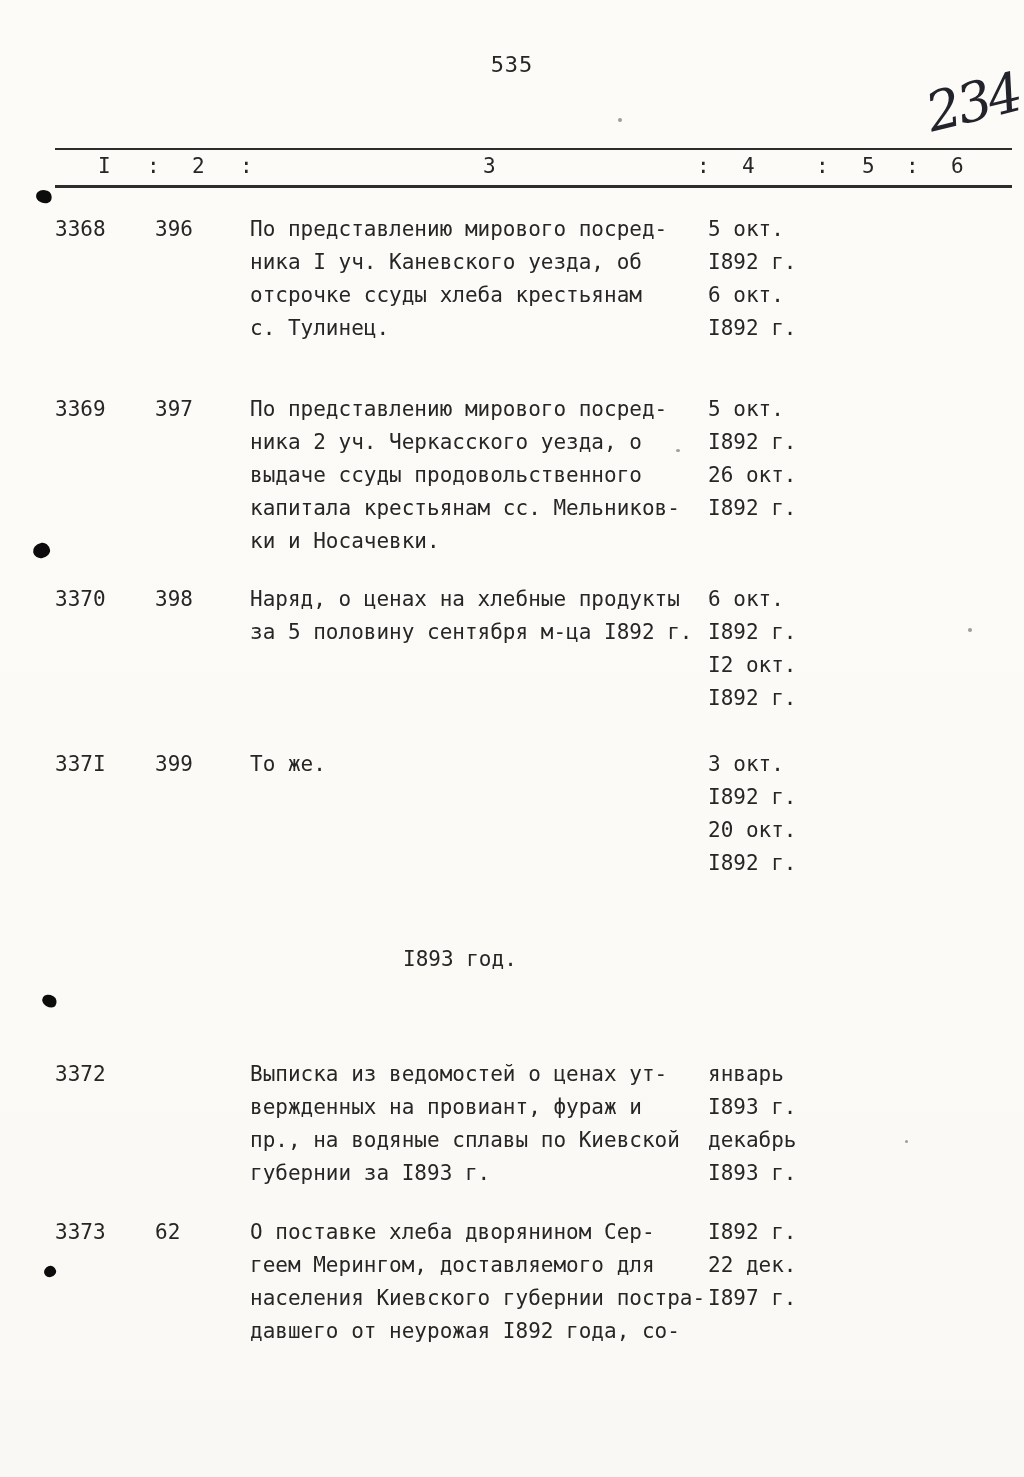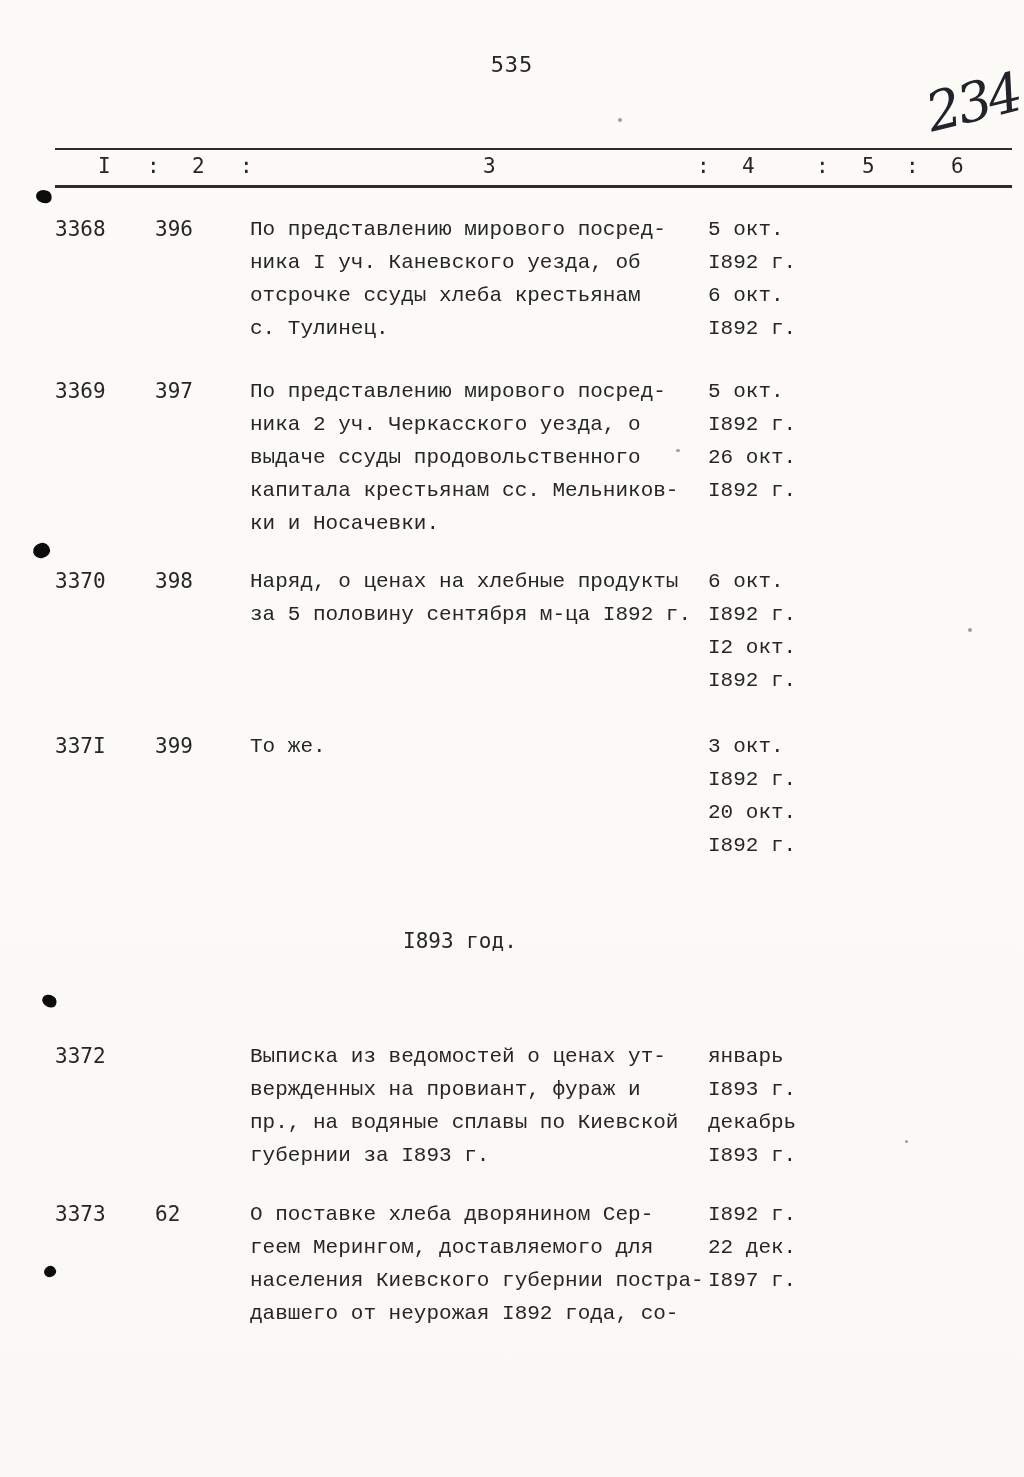--- a/index.html
+++ b/index.html
@@ -59,23 +59,23 @@
     top:188px; left:0; right:0;
     font-size:21px;
     line-height:33px;
   }
   .entry{
     display:grid;
     grid-template-columns:100px 95px 458px auto;
     padding-left:55px;
     align-items:start;
   }
-  .entry .line{white-space:nowrap;font-family:Liberation Mono, monospace;}
+  .entry .line{white-space:nowrap;}
   .e1{margin-top:25px;}
-  .e2{margin-top:30px;}
+  .e2{margin-top:48px;}
   .e3{margin-top:25px;}
   .e4{margin-top:33px;}
   .section-heading{
     margin-top:63px;
     margin-left:403px;
     width:fit-content;
   }
   .e5{margin-top:82px;}
   .e6{margin-top:26px;}
   .blot{

